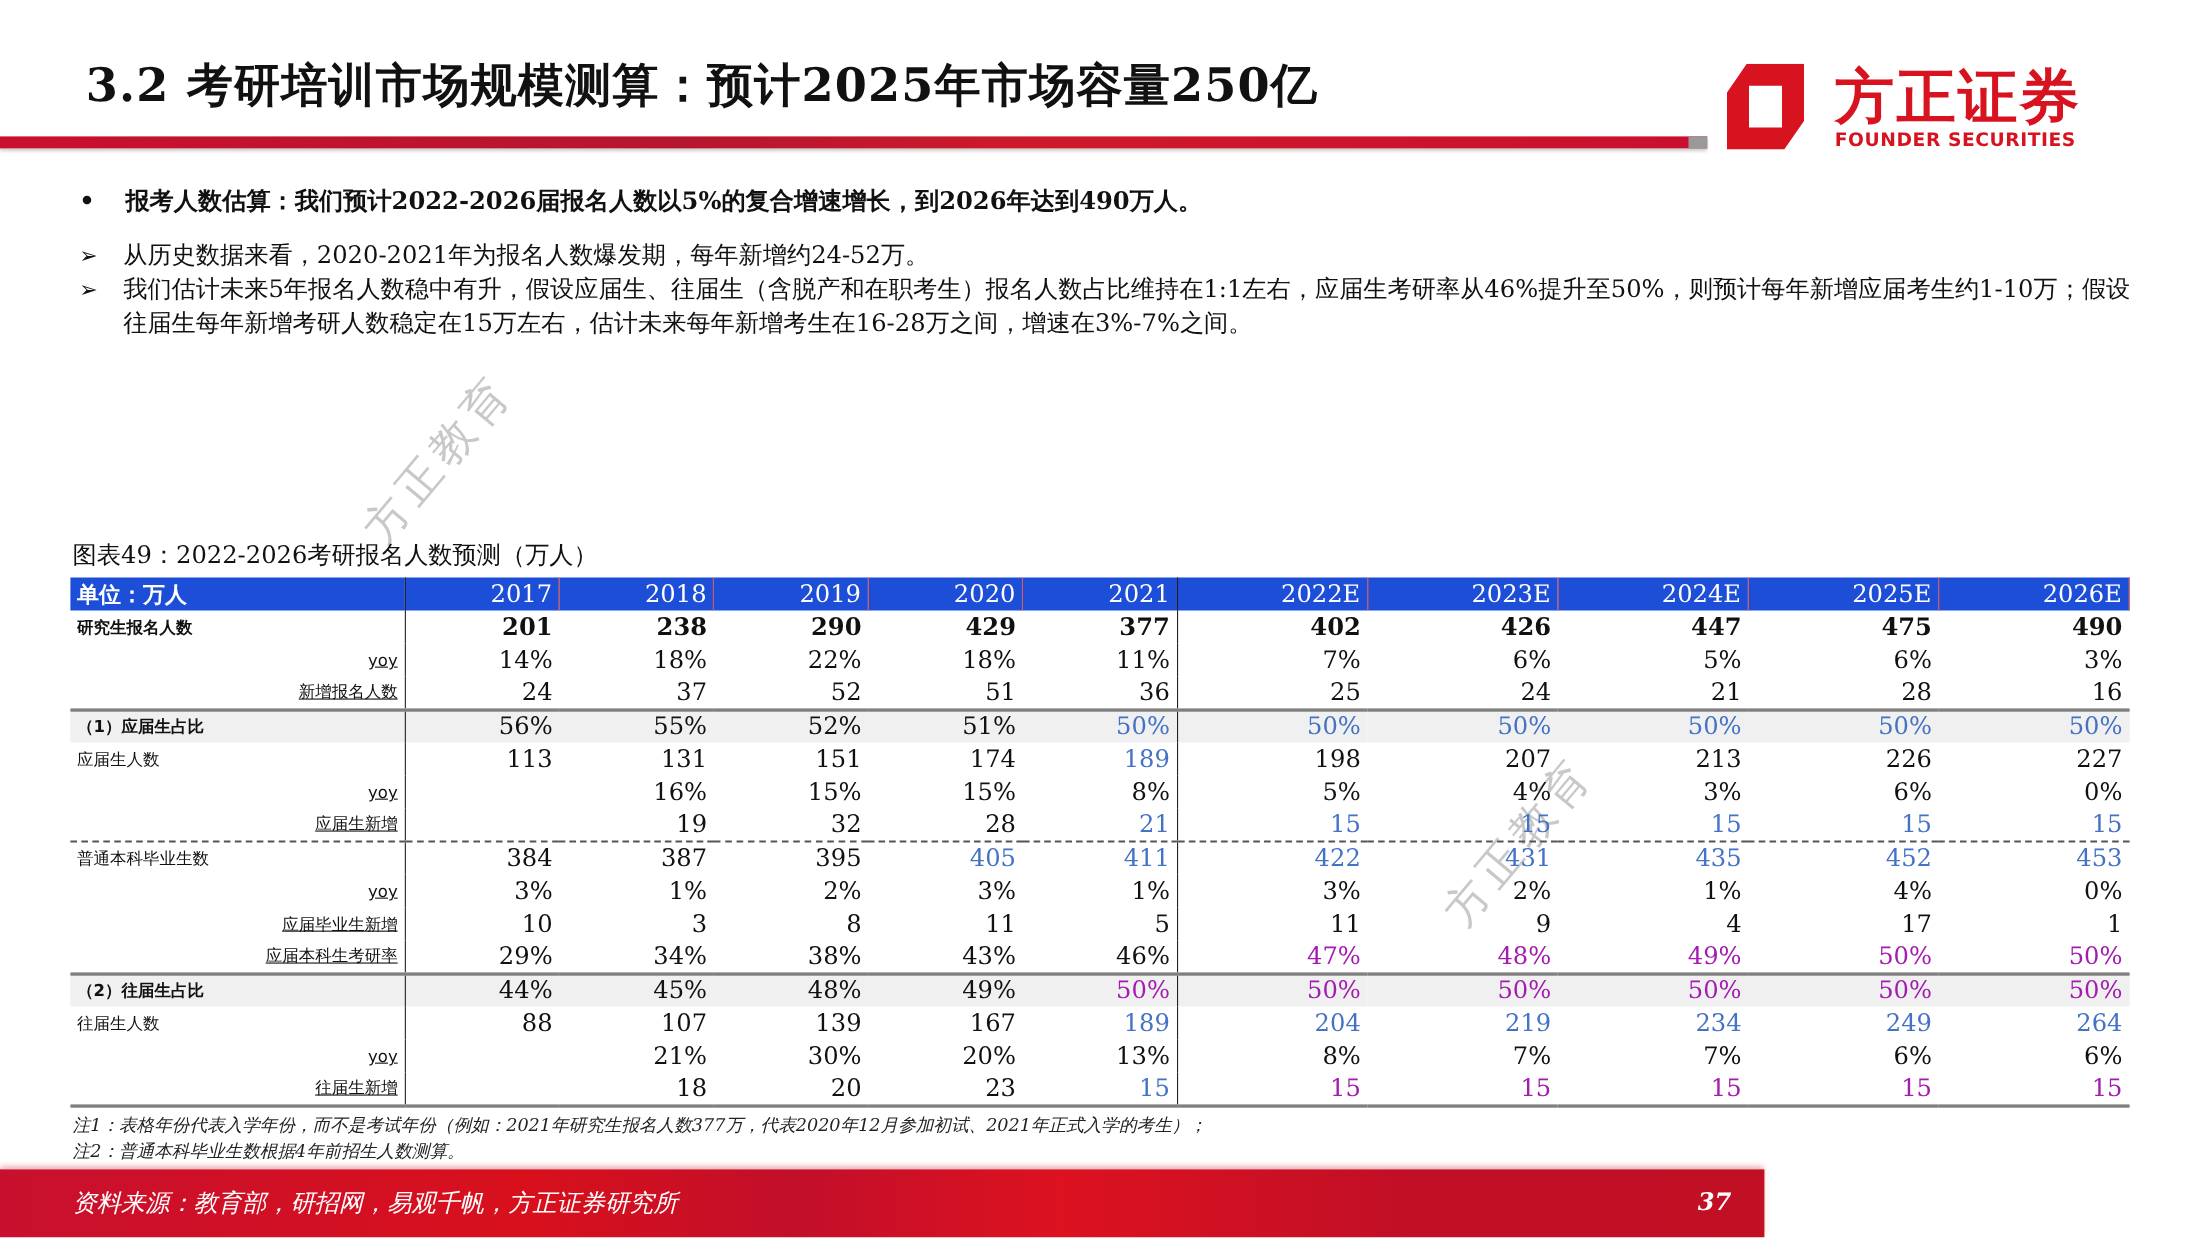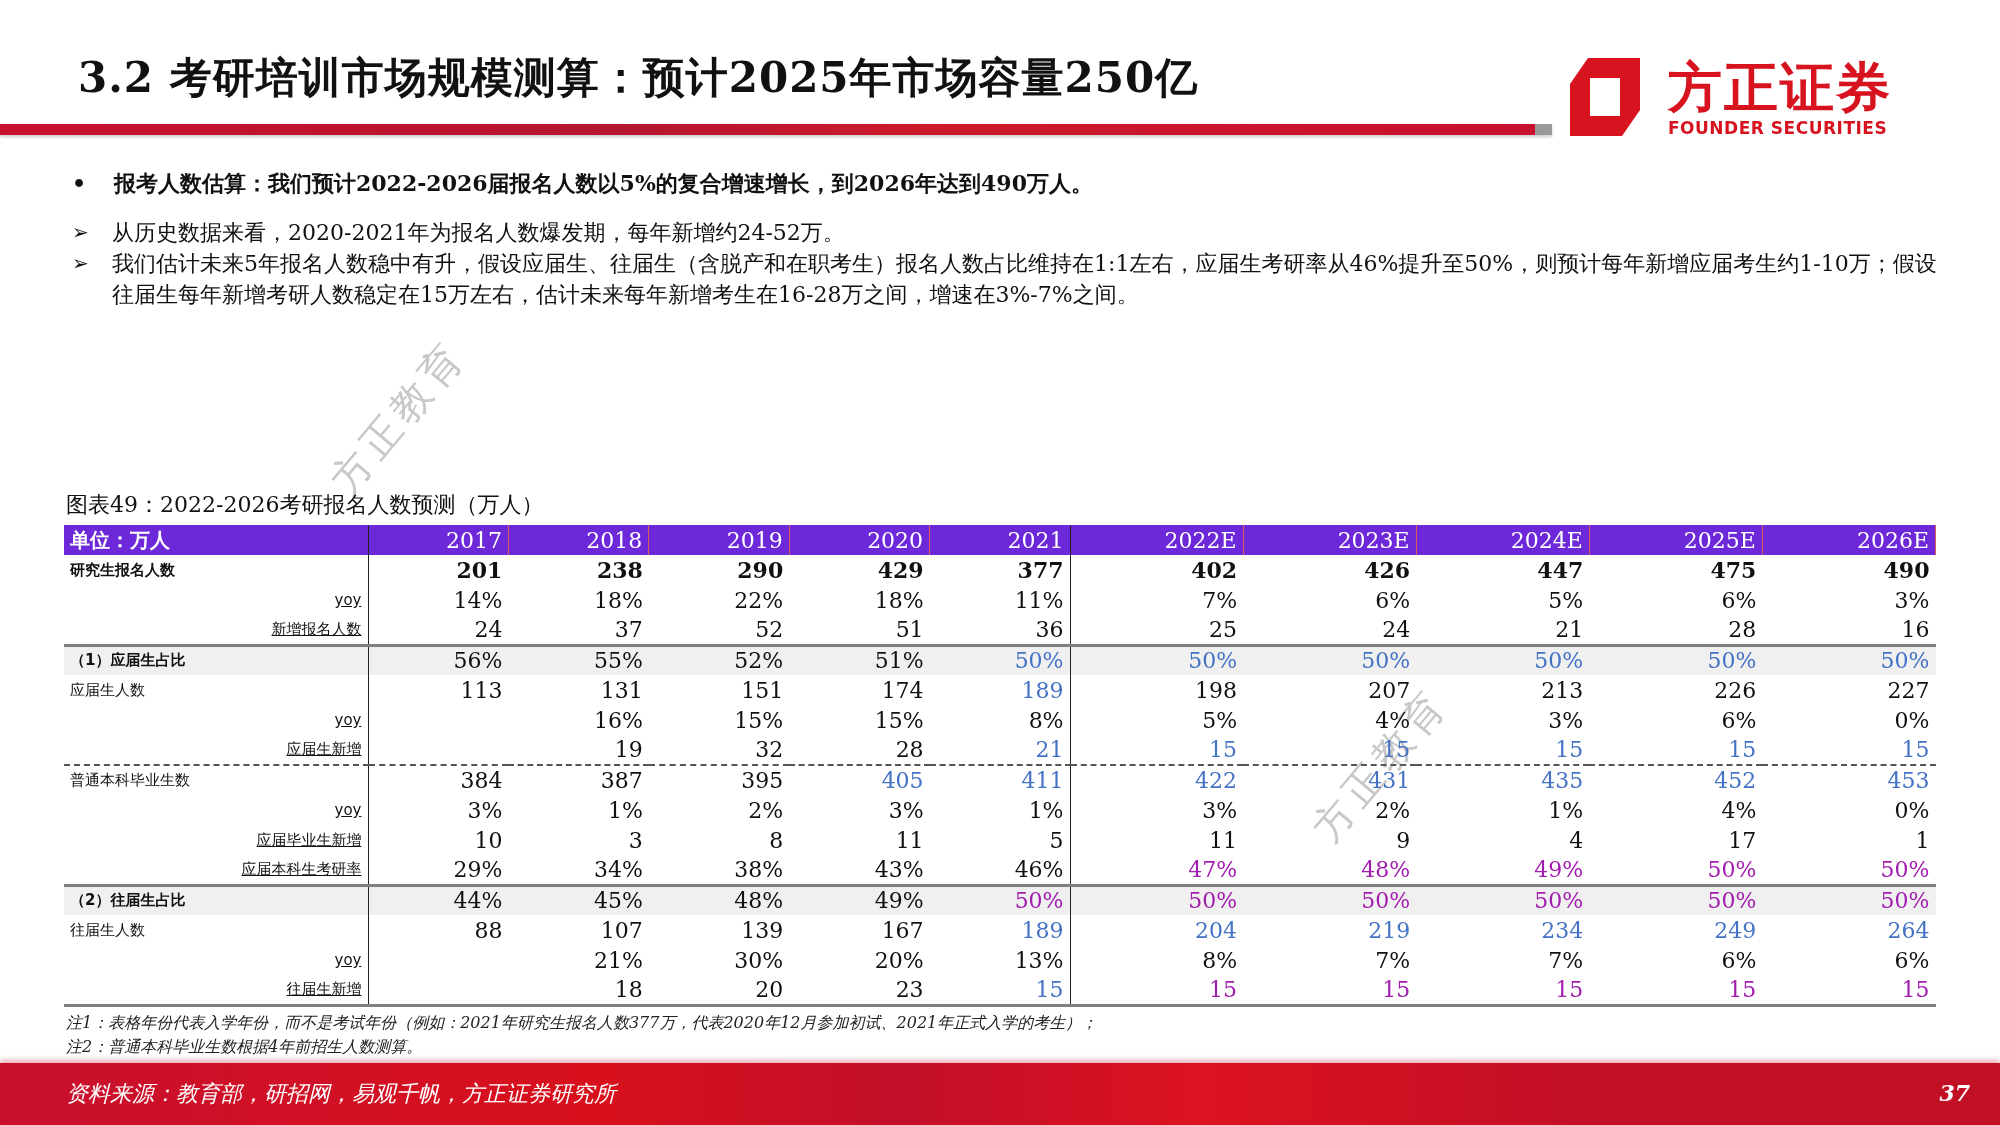--- a/index.html
+++ b/index.html
@@ -43,40 +43,40 @@
     transform: rotate(-50deg); transform-origin: left top; letter-spacing: 6px; pointer-events: none;
   }
 
   .fig-title { position: absolute; left: 66px; top: 490px; font-size: 22px; font-weight: normal; }
 
   table.data {
     position: absolute; left: 64px; top: 525px; width: 1872px; border-collapse: collapse;
     font-size: 22px;
   }
   table.data td, table.data th { height: 30px; padding: 0 6px; text-align: right; white-space: nowrap; font-weight: normal; }
-  table.data thead th { background: #6d28d9; color: #fff; border-right: 1px solid #d85a5a; }
+  table.data thead th { background: #1d4ed8; color: #fff; border-right: 1px solid #d85a5a; }
   table.data thead th.label { text-align: left; font-family: "DejaVu Sans", sans-serif; font-weight: bold; font-size: 20px; }
   table.data td.label { text-align: left; width: 304px; border-right: 1.5px solid #222; font-family: "DejaVu Sans", sans-serif; font-size: 15px; }
   table.data td.label.indent { text-align: right; text-decoration: underline; }
   table.data td.sep { border-right: 1.5px solid #222; }
   table.data th.sep { border-right: 1.5px solid #222; }
   table.data td.label.bold { font-weight: bold; }
   table.data tr.bold-row td { font-weight: bold; }
   table.data tr.group td { background: #f0f0f0; border-top: 3px solid #7f7f7f; }
   table.data tr.group td.label { font-weight: bold; }
   table.data tr.dashed td { border-top: 2px dashed #555; }
   table.data tr.last td { border-bottom: 3px solid #7f7f7f; }
   .yoy { font-family: "DejaVu Sans", sans-serif; }
   .c-blue { color: #4472c4; }
   .c-red { color: #a21caf; }
 
   .notes { position: absolute; left: 66px; top: 1011px; font-size: 16px; font-style: italic; line-height: 24px; color: #222; }
 
   .footer {
-    position: absolute; left: 0; top: 1063px; width: 2000px; height: 62px;
+    position: absolute; left: 0; top: 1063px; width: 1604px; height: 62px;
     background: linear-gradient(to right, #c8102e 0%, #d8101c 30%, #c20f2a 45%, #dc1220 60%, #c10f26 80%, #c10f24 100%);
     box-shadow: 0 -3px 5px rgba(200,16,46,0.35);
   }
   .footer-src { position: absolute; left: 66px; top: 16px; font-size: 22px; color: #fff; font-style: italic; }
   .footer-page { position: absolute; right: 30px; top: 17px; font-size: 22px; color: #fff; font-style: italic; font-weight: bold; }
 </style>
 </head>
 <body>
 
 <div class="title">3.2 考研培训市场规模测算：预计2025年市场容量250亿</div>

